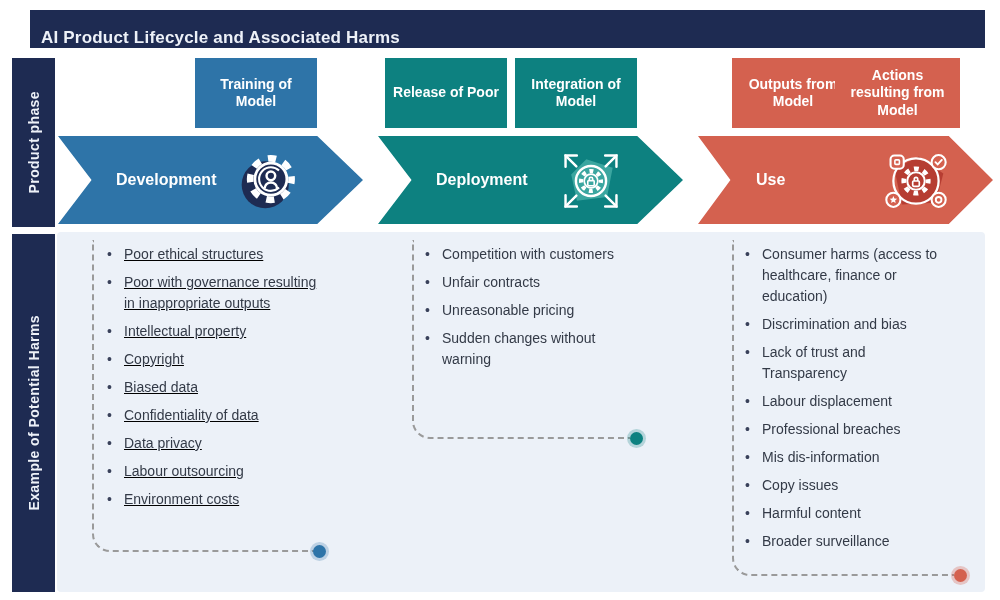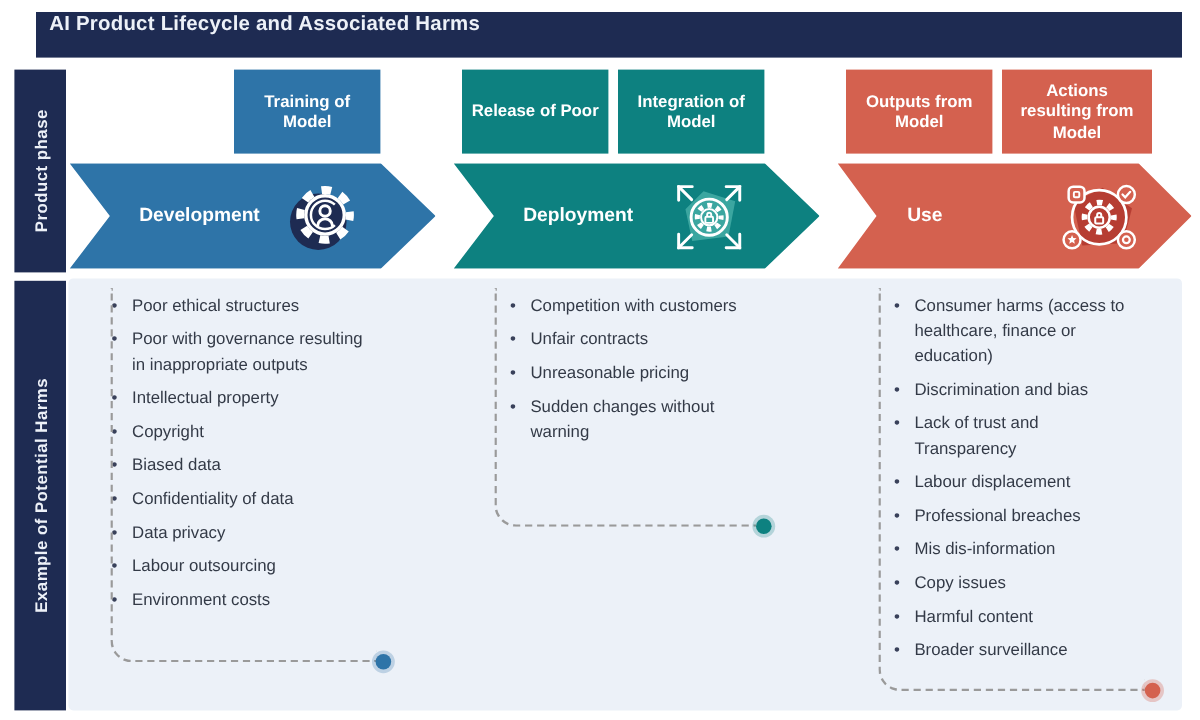--- a/index.html
+++ b/index.html
@@ -2,21 +2,21 @@
 <html><head>
 <meta charset="utf-8">
 <style>
   * { margin:0; padding:0; box-sizing:border-box; }
   html,body { width:1000px; height:600px; background:#ffffff;
     font-family:"Liberation Sans", sans-serif; }
   .page { position:relative; width:1000px; height:600px; background:#fff; overflow:hidden; }
 
   
   .titlebar { position:absolute; left:30px; top:10px; width:955px; height:38px;
-    background:#1E2B52; display:flex; align-items:flex-start; padding-left:11px; }
+    background:#1E2B52; display:flex; align-items:flex-end; padding-left:11px; }
   .titlebar h1 { color:#EDF1F8; font-size:17px; font-weight:bold; letter-spacing:.2px; }
 
   
   .side-label { position:absolute; left:12px; width:43px; background:#1E2B52;
     display:flex; align-items:center; justify-content:center; }
   .side-label.top { top:58px; height:169px; }
   .side-label.bottom { top:234px; height:358px; }
   .side-label span { writing-mode:vertical-rl; transform:rotate(180deg);
     color:#EDF1F8; font-size:14px; font-weight:bold; letter-spacing:.4px; white-space:nowrap; }
 
@@ -53,28 +53,28 @@
   .conn2 { left:412px; top:240px; width:218px; height:199px; }
   .conn3 { left:732px; top:240px; width:222px; height:336px; }
   .dot { position:absolute; width:13px; height:13px; border-radius:50%; }
   .dot.blue  { left:313px; top:545px; background:#2E74A8; box-shadow:0 0 0 3px rgba(46,116,168,.25); }
   .dot.teal  { left:630px; top:432px; background:#0D8180; box-shadow:0 0 0 3px rgba(13,129,128,.25); }
   .dot.coral { left:954px; top:569px; background:#D4614F; box-shadow:0 0 0 3px rgba(212,97,79,.3); }
 
   
   #box-1a { left:65px; }  #box-1b { left:195px; }
   #box-2a { left:385px; } #box-2b { left:515px; }
-  #box-3a { left:705px; } #box-3b { left:835px; width:125px; }
+  #box-3a { left:732px; } #box-3b { left:835px; width:125px; }
   #arrow-1 { left:58px;  width:305px; }
   #arrow-2 { left:378px; width:305px; }
   #arrow-3 { left:698px; width:295px; }
   #arrow-1 svg { left:178px; }
   #arrow-2 svg { left:180px; }
   #arrow-3 svg { left:183px; }
-  #list-1 { left:91px; width:215px; }
+  #list-1 { left:105px; width:215px;text-decoration:underline; }
   #list-2 { left:423px; width:225px; }
   #list-3 { left:743px; width:205px; }
 </style>
 </head>
 <body>
 
 <div class="page">
 
   <header class="titlebar">
     <h1>AI Product Lifecycle and Associated Harms</h1>

